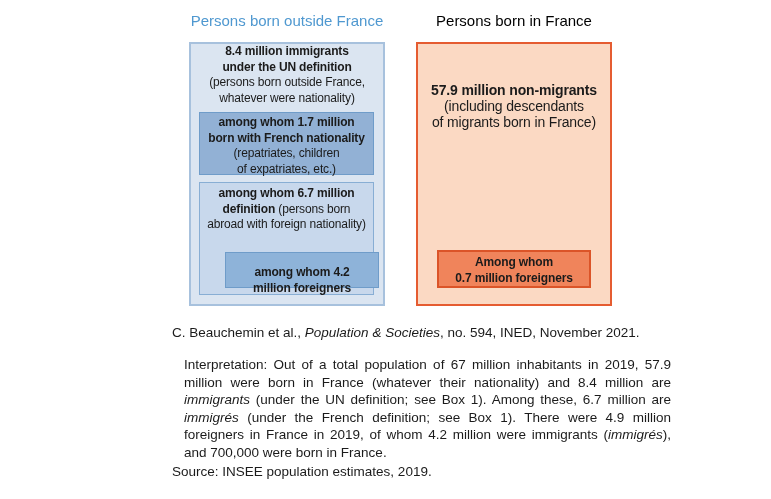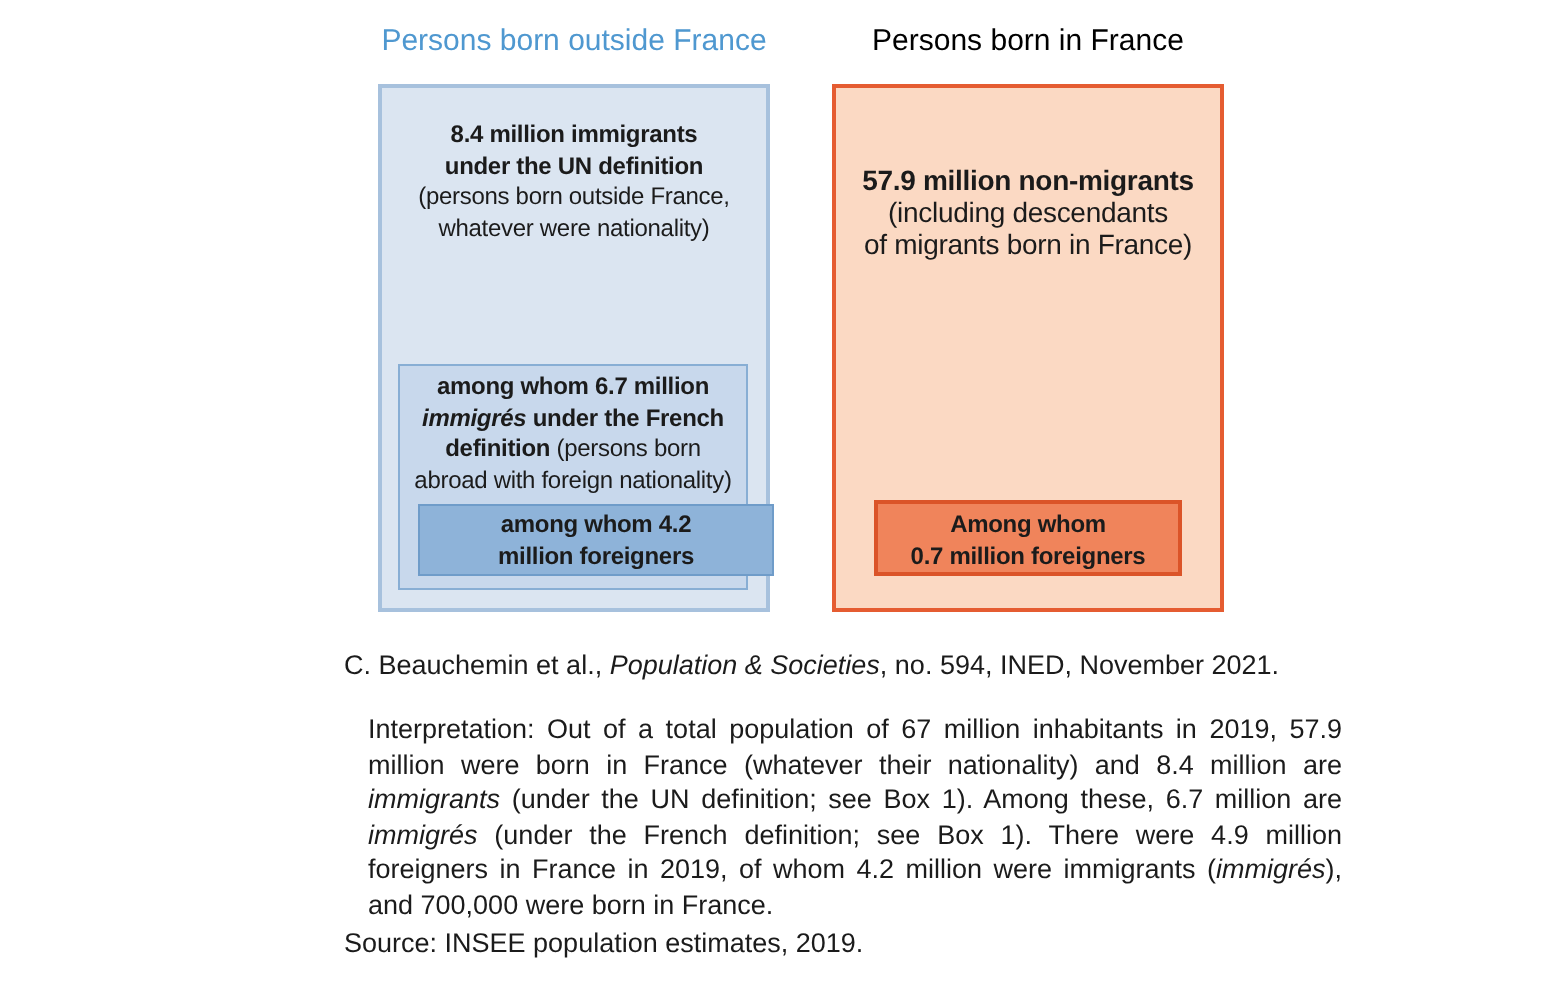--- a/index.html
+++ b/index.html
@@ -8,25 +8,25 @@
   .hdr{position:absolute;top:12px;width:200px;text-align:center;font-weight:normal;
        font-size:15px;white-space:nowrap;}
   .hdr-left{left:187px;color:#4f98d0;}
   .hdr-right{left:414px;color:#000000;}
   .outer{position:absolute;top:42px;width:196px;height:264px;box-sizing:border-box;}
   .outer-left{left:189px;background:#dbe5f1;border:2px solid #a7c1dd;}
   .outer-right{left:416px;background:#fbd9c3;border:2px solid #e55c31;}
   .bx{position:absolute;box-sizing:border-box;}
   .box17{left:8px;top:68px;width:175px;height:63px;background:#92b1d5;border:1px solid #6f9cc9;padding-top:2px;}
   .box67{left:8px;top:138px;width:175px;height:113px;background:#c8d8ec;border:1px solid #88aed4;}
-  .box42{left:9px;top:69px;width:178px;height:36px;background:#8eb3d9;border:1px solid #6f9cc9;padding-top:2px;}
+  .box42{left:25px;top:69px;width:154px;height:36px;background:#8eb3d9;border:1px solid #6f9cc9;padding-top:12px;}
   .box07{left:19px;top:206px;width:154px;height:38px;background:#f0845b;border:2px solid #db5428;padding-top:3px;}
   .lines{text-align:center;font-size:12px;line-height:15.5px;letter-spacing:-0.15px;}
   .lines div{white-space:nowrap;}
-  .un-text{padding-top:16px;}
+  .un-text{padding-top:0;}
   .immigres-text{padding-top:3px;}
   .nm-text{padding-top:38px;font-size:14px;line-height:16px;}
   .b{font-weight:bold;}
   .i{font-style:italic;}
   .caption{position:absolute;left:172px;top:325px;width:520px;font-size:13.5px;}
   .para{position:absolute;left:184px;top:356px;width:487px;font-size:13.5px;
         line-height:17.6px;text-align:justify;}
   .source{position:absolute;left:172px;top:464px;width:400px;font-size:13.5px;}
 </style>
 </head>
@@ -37,24 +37,29 @@
   <div class="hdr hdr-left">Persons born outside France</div>
   <div class="hdr hdr-right">Persons born in France</div>
 
   <div class="outer outer-left">
     <div class="lines un-text">
         <div><span class="b">8.4 million immigrants</span></div>
         <div><span class="b">under the UN definition</span></div>
         <div><span>(persons born outside France,</span></div>
         <div><span>whatever were nationality)</span></div>
       </div>
+    <div class="bx box17 lines">
+        <div><span class="b">among whom 1.7 million</span></div>
+        <div><span class="b">born with French nationality</span></div>
+        <div><span>(repatriates, children</span></div>
+        <div><span>of expatriates, etc.)</span></div>
+      </div>
     <div class="bx box67">
       <div class="lines immigres-text">
           <div><span class="b">among whom 6.7 million</span></div>
-          <div><span class="b i">immigrés</span><span class="b"> under the French</span></div>
           <div><span class="b">definition</span><span> (persons born</span></div>
           <div><span>abroad with foreign nationality)</span></div>
         </div>
       <div class="bx box42 lines">
           <div><span class="b">among whom 4.2</span></div>
           <div><span class="b">million foreigners</span></div>
         </div>
     </div>
   </div>
 

